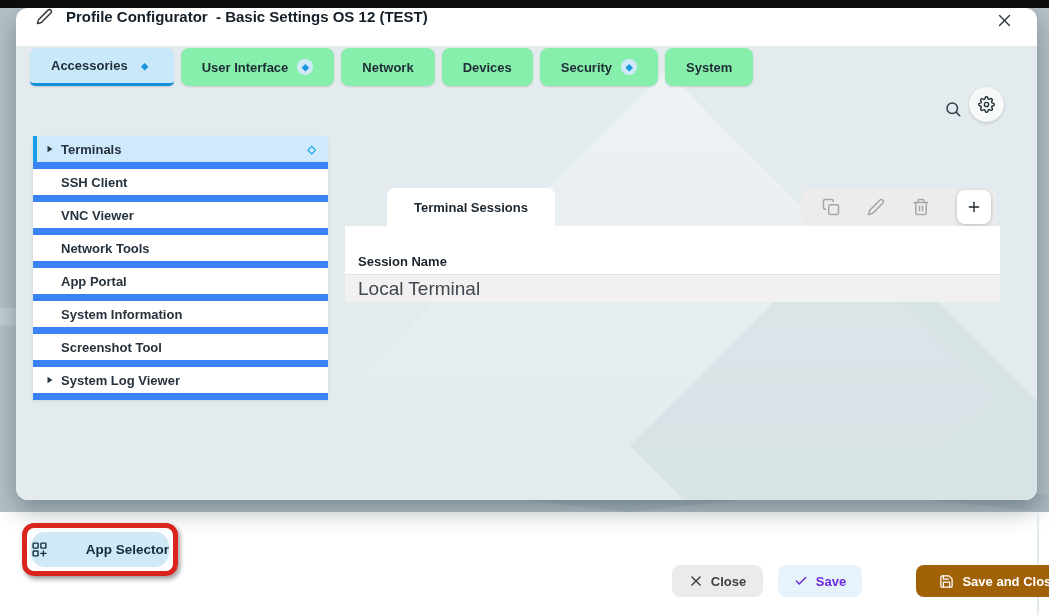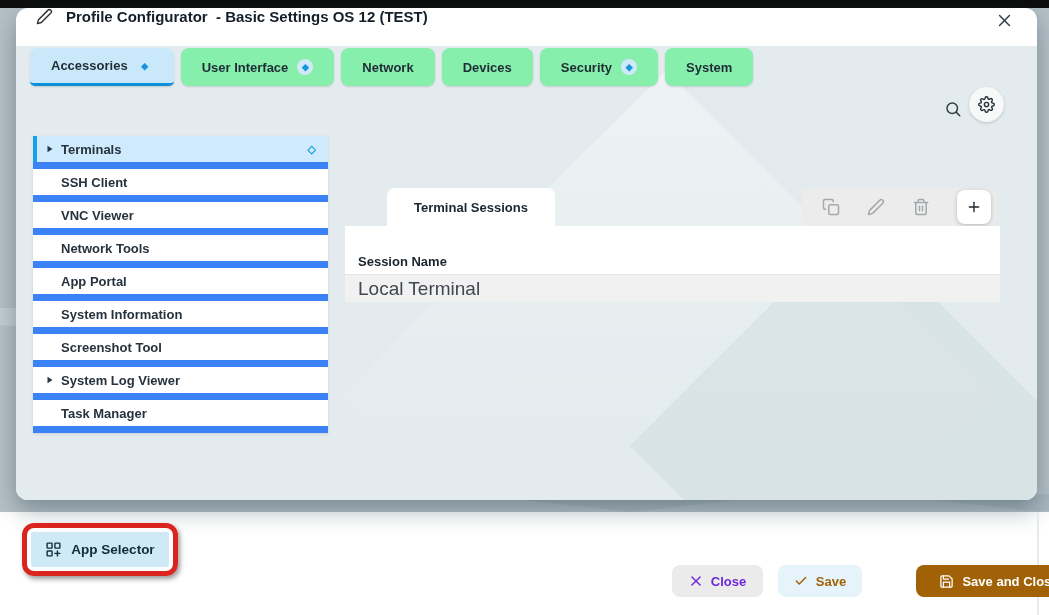--- a/index.html
+++ b/index.html
@@ -77,29 +77,29 @@
   .panel-row { height:27px; display:flex; align-items:center; padding:0 13px;
                background:#f1f1f1; font-size:19px; color:#40474e; cursor:pointer; }
 
   
   .right-edge-line { position:absolute; left:1037px; top:512px; width:2px; height:103px; background:#e2ecf0; }
 
   .annotation-box { position:absolute; left:22px; top:523px; width:156px; height:53px;
                     border:5px solid #d9251d; border-radius:12px;
                     box-shadow:2px 3px 5px rgba(0,0,0,.40); }
   .app-selector-btn { position:absolute; left:31px; top:532px; width:138px; height:35px;
-                      background:#cfe9f7; border-radius:2px; display:flex; align-items:center;
-                      justify-content:center; gap:9px; font-size:13.5px; font-weight:bold;
+                      background:#cfe9f7; border-radius:14px; display:flex; align-items:center;
+                      justify-content:space-between; gap:9px; font-size:13.5px; font-weight:bold;
                       color:#122c3b; cursor:pointer; }
 
   .footer-btn { position:absolute; top:565px; height:32px; border-radius:8px; border:none;
                 display:flex; align-items:center; justify-content:center; gap:8px;
                 font-family:"Liberation Sans", sans-serif; font-size:13px; font-weight:bold; cursor:pointer; }
-  .btn-close { left:672px; width:91px; background:#ebebeb; color:#6d28d9; }
-  .btn-save { left:778px; width:84px; background:#e7f3fa; color:#a16207; }
+  .btn-close { left:672px; width:91px; background:#ebebeb; color:#404040; }
+  .btn-save { left:778px; width:84px; background:#e7f3fa; color:#6d28d9; }
   .btn-save-close { left:916px; width:146px; background:#a16207; color:#ffffff;padding-left:20px; }
 </style>
 </head>
 <body>
 
 <div class="top-bar"></div>
 <div class="backdrop">
   <div class="chev c3"></div>
   <div class="chev c1"></div>
   <div class="chev c2"></div>
@@ -197,24 +197,20 @@
         <span class="no-caret"></span>
         <span>Screenshot Tool</span>
       </div>
       <div class="srow">
         <span class="caret">
             <svg width="10" height="10" viewBox="0 0 24 24" fill="currentColor">
               <polygon points="6,4 18,12 6,20"></polygon>
             </svg>
           </span>
         <span>System Log Viewer</span>
-      </div>
-      <div class="srow">
-        <span class="no-caret"></span>
-        <span>Task Manager</span>
       </div>
     </div>
 
     <div class="session-tab">
       <span>Terminal Sessions</span>
     </div>
 
     <div class="toolbar">
       <span class="tool-icon">
         <svg width="18" height="18" viewBox="0 0 24 24" fill="none" stroke="currentColor" stroke-width="2" stroke-linecap="round" stroke-linejoin="round">

